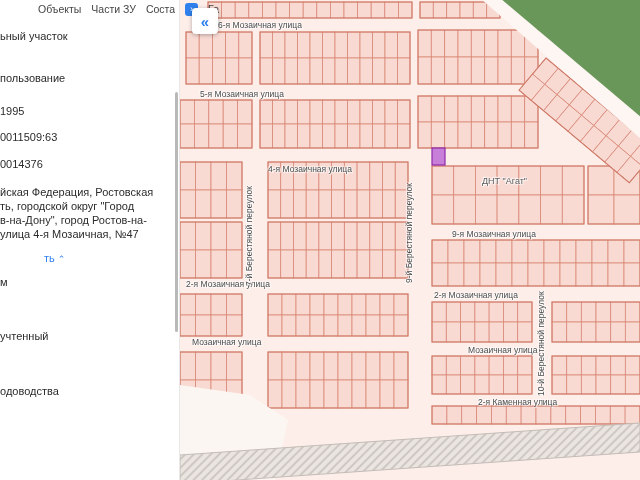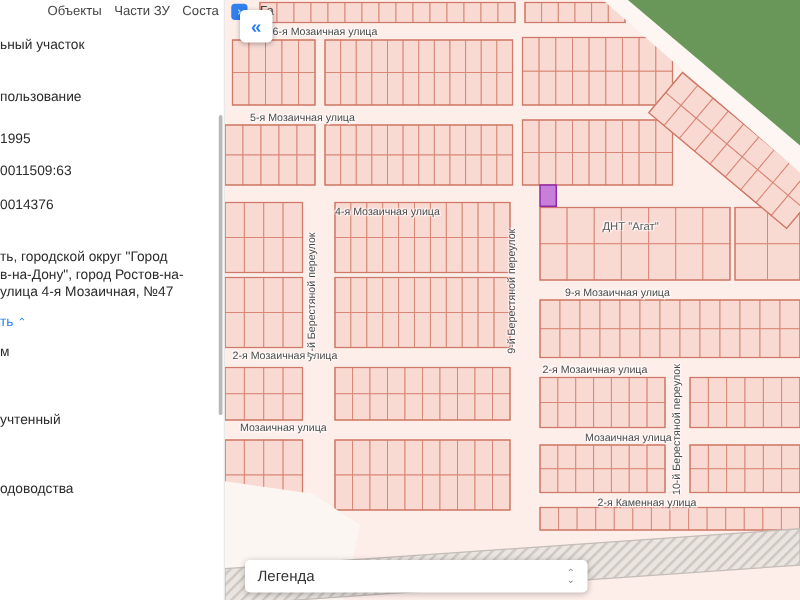--- a/index.html
+++ b/index.html
@@ -5,21 +5,21 @@
   * { margin:0; padding:0; box-sizing:border-box; }
   html,body { width:640px; height:480px; overflow:hidden; font-family:"Liberation Sans", sans-serif; background:#fff; }
   .app { position:relative; width:640px; height:480px; background:#fff; overflow:hidden; }
 
   
   .sidebar { position:absolute; left:0; top:0; width:180px; height:480px; background:#fff; z-index:3; }
   .tabs { position:absolute; left:0; top:0; width:180px; height:18px; display:flex; align-items:center; gap:10px; padding-left:6px; white-space:nowrap;margin-left:32px; }
   .tab { font-size:10.5px; color:#444; cursor:pointer; }
   .tab-more-btn { width:13px; height:13px; background:#2f80ed; border:none; border-radius:3px; color:#fff; font-size:9px; line-height:13px; text-align:center; cursor:pointer; flex:0 0 auto; }
   .s-item { position:absolute; left:0; font-size:11px; color:#2b2b2b; white-space:nowrap; }
-  .s-item.blue { color:#2f80ed; }
+  .s-item.blue { color:#2f80ed;padding-left:44px; }
   .caret { font-size:9px; color:#2f80ed; margin-left:3px; }
   .sb-thumb { position:absolute; left:175px; top:92px; width:3px; height:240px; background:#b9b9b9; border-radius:2px; cursor:grab; }
   .sb-edge { position:absolute; right:0; top:0; width:1px; height:480px; background:#e8e8e8; }
 
   
   .map { position:absolute; left:180px; top:0; width:460px; height:480px; overflow:hidden; background:#fdeeea; }
   #map-svg { position:absolute; left:0; top:0; }
   .slabel { position:absolute; font-size:8.5px; color:#4a4a4a; white-space:nowrap; z-index:2;
             text-shadow:0 0 2px #fff, 0 0 2px #fff, 1px 1px 1px #fff, -1px -1px 1px #fff; }
   .vlabel { transform:rotate(-90deg); transform-origin:0 0; }
@@ -43,20 +43,21 @@
       <span class="tab">Соста</span>
       <button class="tab-more-btn">›</button>
       <span class="tab">Га</span>
     </div>
 
     <span class="s-item" style="top:30px">ьный участок</span>
     <span class="s-item" style="top:72px">пользование</span>
     <span class="s-item" style="top:105px">1995</span>
     <span class="s-item" style="top:131px">0011509:63</span>
     <span class="s-item" style="top:158px">0014376</span>
+    <span class="s-item" style="top:186px">йская Федерация, Ростовская</span>
     <span class="s-item" style="top:200px">ть, городской округ "Город</span>
     <span class="s-item" style="top:214px">в-на-Дону", город Ростов-на-</span>
     <span class="s-item" style="top:228px">улица 4-я Мозаичная, №47</span>
     <span class="s-item blue" style="top:252px">
       <span>ть</span><span class="caret">⌃</span>
     </span>
     <span class="s-item" style="top:276px">м</span>
     <span class="s-item" style="top:330px">учтенный</span>
     <span class="s-item" style="top:385px">одоводства</span>
 
@@ -487,21 +488,14 @@
       <span class="slabel" style="left:288px;top:345px">Мозаичная улица</span>
       <span class="slabel" style="left:298px;top:397px">2-я Каменная улица</span>
       <span class="slabel vlabel" style="left:224px;top:283px">9-й Берестяной переулок</span>
       <span class="slabel vlabel" style="left:64px;top:286px">7-й Берестяной переулок</span>
       <span class="slabel vlabel" style="left:356px;top:396px">10-й Берестяной переулок</span>
       <span class="slabel area-label" style="left:302px;top:176px">ДНТ "Агат"</span>
     </div>
 
     <button class="collapse-btn">«</button>
 
-    <div class="legend">
-      <span class="legend-title">Легенда</span>
-      <span class="legend-toggle">
-          <span>⌃</span>
-          <span>⌄</span>
-        </span>
-    </div>
   </div>
 </div>
 
 </body></html>

